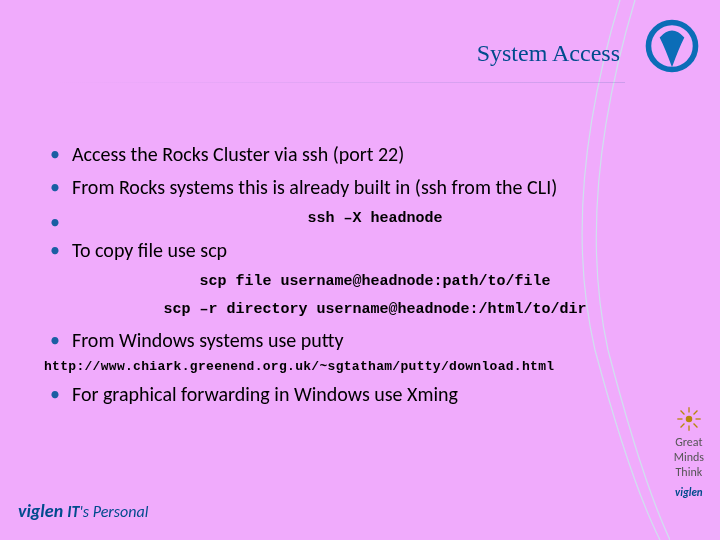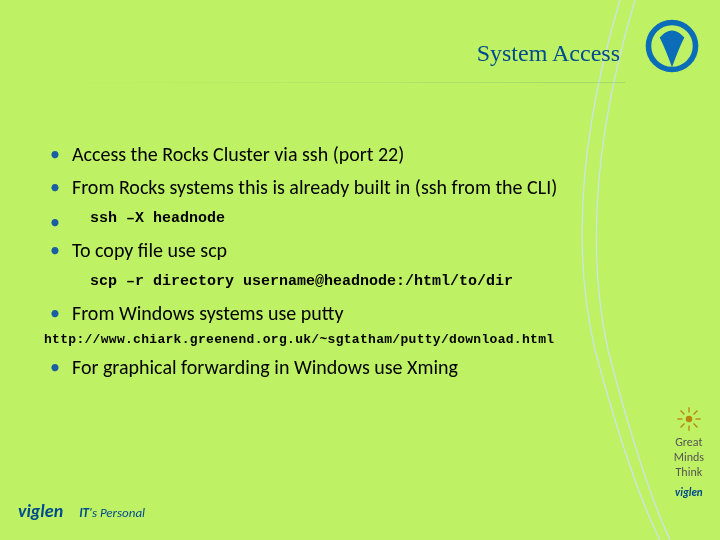--- a/index.html
+++ b/index.html
@@ -1,35 +1,35 @@
 <!DOCTYPE html>
 <html><head>
 <meta charset="utf-8">
 <style>
   * { margin: 0; padding: 0; box-sizing: border-box; }
   html, body { width: 720px; height: 540px; font-family: Calibri, Arial, sans-serif; background: #fff; overflow: hidden; }
-  .slide { position: relative; width: 720px; height: 540px; background: #bef264; }
+  .slide { position: relative; width: 720px; height: 540px; background: #f0abfc; }
   .title { position: absolute; top: 40px; right: 100px; font-family: Georgia, 'Times New Roman', serif; font-size: 24px; color: #004b8d; }
   .logo-top { position: absolute; top: 18px; right: 20px; width: 56px; height: 56px; }
   .logo-top svg { width: 56px; height: 56px; }
   .title-underline { position: absolute; top: 82px; left: 50px; right: 95px; height: 1px; background: linear-gradient(to right, rgba(0,75,141,0) 0%, rgba(0,75,141,0.05) 40%, rgba(0,75,141,0.15) 100%); }
   .content { position: absolute; top: 140px; left: 44px; right: 60px; }
   ul.bullets { list-style: none; }
   ul.bullets > li { position: relative; padding-left: 28px; font-size: 20px; color: #000; line-height: 1.45; margin-bottom: 4px; }
   ul.bullets > li::before { content: "•"; position: absolute; left: 6px; top: 0; color: #1a5ea3; font-size: 20px; }
-  .code { font-family: "Courier New", monospace; font-size: 15px; color: #000; margin-left: 18px; margin-top: 6px; margin-bottom: 6px; white-space: pre; font-weight: bold; }
+  .code { font-family: "Courier New", monospace; font-size: 15px; color: #000; margin-left: 18px; margin-top: 6px; margin-bottom: 6px; white-space: pre; font-weight: bold; text-align: center; }
   .url { font-family: "Courier New", monospace; font-size: 13px; color: #000; margin-top: 4px; margin-bottom: 6px; font-weight: bold; letter-spacing: 0.3px; }
   .curve { position: absolute; top: 0; right: 50px; width: 120px; height: 540px; pointer-events: none; }
   .curve svg { width: 100%; height: 100%; }
   .brand-right { position: absolute; right: 16px; bottom: 40px; text-align: center; font-size: 8px; color: #777; line-height: 1.25; }
   .brand-right .glyph { width: 26px; height: 26px; margin: 0 auto 3px; }
   .brand-right .word { display: block; font-size: 12px; color: #555; }
   .brand-right .vlogo { margin-top: 6px; font-style: italic; font-weight: bold; color: #004b8d; font-size: 11px; }
   .footer-logo { position: absolute; left: 18px; bottom: 18px; font-style: italic; font-weight: bold; color: #004b8d; font-size: 18px; display: flex; align-items: baseline; }
-  .footer-logo .tag { font-weight: normal; color: #004b8d; font-size: 13px; margin-left: 16px; }
+  .footer-logo .tag { font-weight: normal; color: #004b8d; font-size: 16px; margin-left: 4px; }
   .footer-logo .tag .it { font-weight: bold; }
 </style>
 </head>
 <body>
 
 <div class="slide">
 
   <div class="curve">
     <svg viewBox="0 0 120 540" preserveAspectRatio="none">
       <path d="M 70 0 Q 10 200 45 350 Q 80 480 110 540" stroke="#cfe0ee" stroke-width="1.2" fill="none"></path>
@@ -48,20 +48,21 @@
   </div>
 
   <div class="content">
     <ul class="bullets">
       <li><span>Access the Rocks Cluster via ssh (port 22)</span></li>
       <li><span>From Rocks systems this is already built in (ssh from the CLI)</span></li>
       <li>
         <div class="code">ssh –X headnode</div>
       </li>
       <li><span>To copy file use scp</span>
+        <div class="code">scp file username@headnode:path/to/file</div>
         <div class="code">scp –r directory username@headnode:/html/to/dir</div>
       </li>
       <li><span>From Windows systems use putty</span></li>
     </ul>
     <div class="url">http://www.chiark.greenend.org.uk/~sgtatham/putty/download.html</div>
     <ul class="bullets">
       <li><span>For graphical forwarding in Windows use Xming</span></li>
     </ul>
   </div>
 

